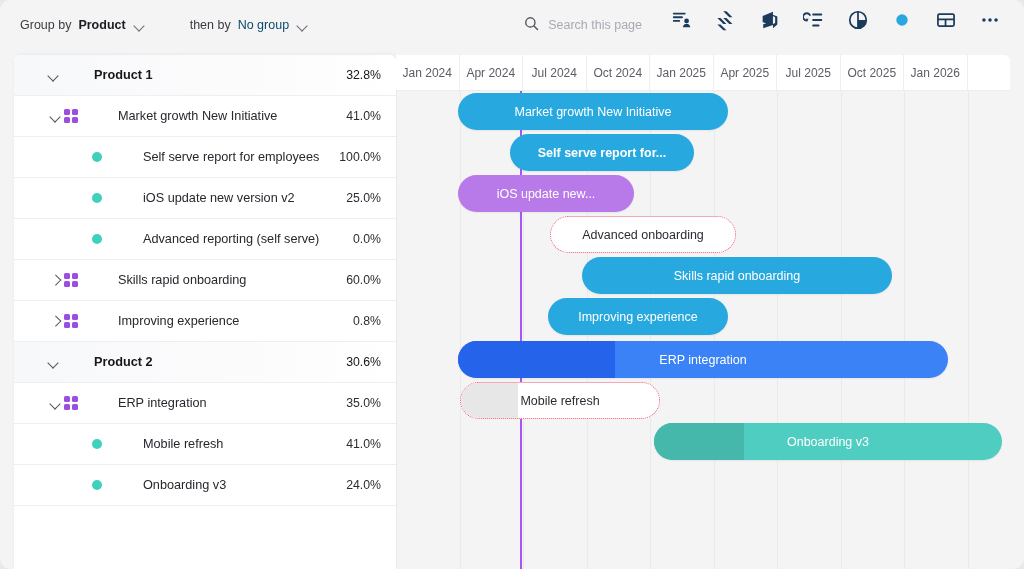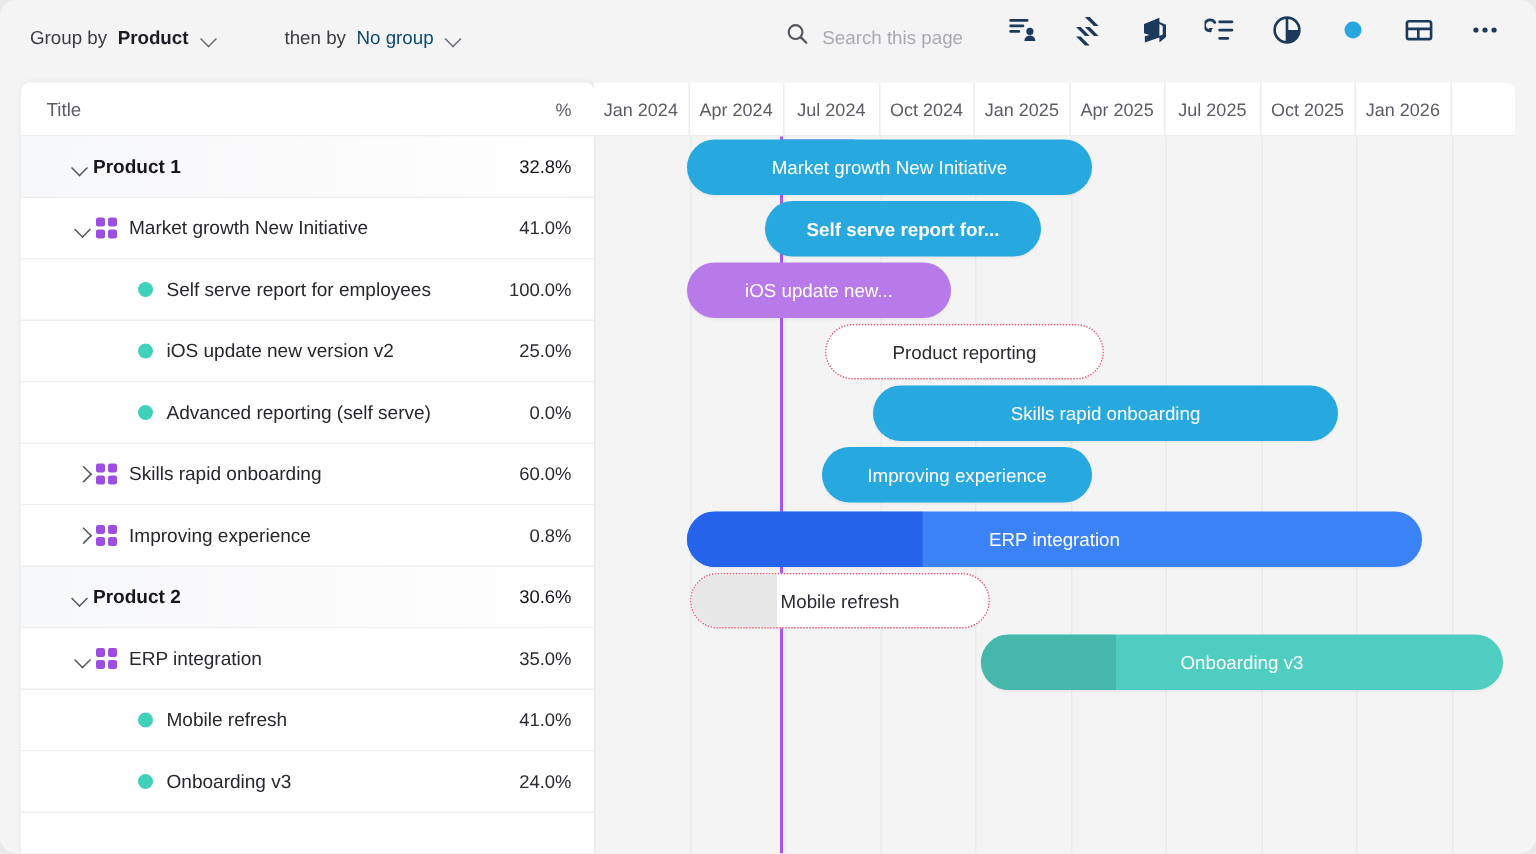--- a/index.html
+++ b/index.html
@@ -78,21 +78,21 @@
     width: 7px; height: 7px;
     border-right: 1.5px solid #55555f; border-bottom: 1.5px solid #55555f;
     transform: rotate(45deg);
   }
   .row .twisty.right::after {
     content: ""; position: absolute; left: 6px; top: 5px;
     width: 6.5px; height: 6.5px;
     border-right: 1.5px solid #55555f; border-top: 1.5px solid #55555f;
     transform: rotate(45deg);
   }
-  .row .rlabel { flex: 1; font-size: 12.7px; color: #27272e; white-space: nowrap; }
+  .row .rlabel { flex: 1; font-size: 12.7px; color: #27272e; white-space: nowrap; margin-left: 32px; }
   .row.group .rlabel { font-weight: bold; color: #16161c; }
   .row .rpct { font-size: 12.3px; color: #2c2c34; }
   .row.group .rpct { color: #16161c; }
 
   .quad { width: 14px; height: 14px; flex: 0 0 14px; margin-right: 8px;
           display: grid; grid-template-columns: 6px 6px; grid-template-rows: 6px 6px; gap: 2px; }
   .quad i { display: block; background: #9b4ee0; border-radius: 1.5px; }
   .dot { width: 10px; height: 10px; border-radius: 50%; background: #3fd1bc;
          flex: 0 0 10px; margin-right: 9px; }
 
@@ -239,24 +239,20 @@
         <svg width="22" height="22" viewBox="0 0 24 24">
           <circle cx="5.4" cy="12" r="1.9" fill="#1b3a5c"></circle>
           <circle cx="12" cy="12" r="1.9" fill="#1b3a5c"></circle>
           <circle cx="18.6" cy="12" r="1.9" fill="#1b3a5c"></circle>
         </svg>
       </div>
     </div>
   </div>
 
   <div class="left-panel">
-    <div class="lp-header">
-      <span class="h-title">Title</span>
-      <span class="h-pct">%</span>
-    </div>
     <div id="rows-container">
         <div class="row group ind-0">
           <span class="twisty down"></span>
           <span class="rlabel">Product 1</span>
           <span class="rpct">32.8%</span>
         </div>
         <div class="row ind-1">
           <span class="twisty down"></span>
           <span class="quad">
             <i></i>
@@ -365,21 +361,21 @@
           <div class="bar" style="left: 62px; width: 270px; top: 2px; background: rgb(39, 169, 224);">
             <span class="btext">Market growth New Initiative</span>
           </div>
           <div class="bar" style="left: 114px; width: 184px; top: 43px; background: rgb(39, 169, 224); font-weight: bold;">
             <span class="btext">Self serve report for...</span>
           </div>
           <div class="bar" style="left: 62px; width: 176px; top: 84px; background: rgb(183, 122, 232);">
             <span class="btext">iOS update new...</span>
           </div>
           <div class="bar ghost" style="left: 154px; width: 186px; top: 125px;">
-            <span class="btext">Product reporting</span>
+            <span class="btext">Advanced onboarding</span>
           </div>
           <div class="bar" style="left: 186px; width: 310px; top: 166px; background: rgb(39, 169, 224);">
             <span class="btext">Skills rapid onboarding</span>
           </div>
           <div class="bar" style="left: 152px; width: 180px; top: 207px; background: rgb(39, 169, 224);">
             <span class="btext">Improving experience</span>
           </div>
           <div class="bar" style="left: 62px; width: 490px; top: 250px; background: rgb(59, 130, 246);">
             <span class="fill" style="width: 32%; background: rgb(37, 99, 235);"></span>
             <span class="btext">ERP integration</span>

